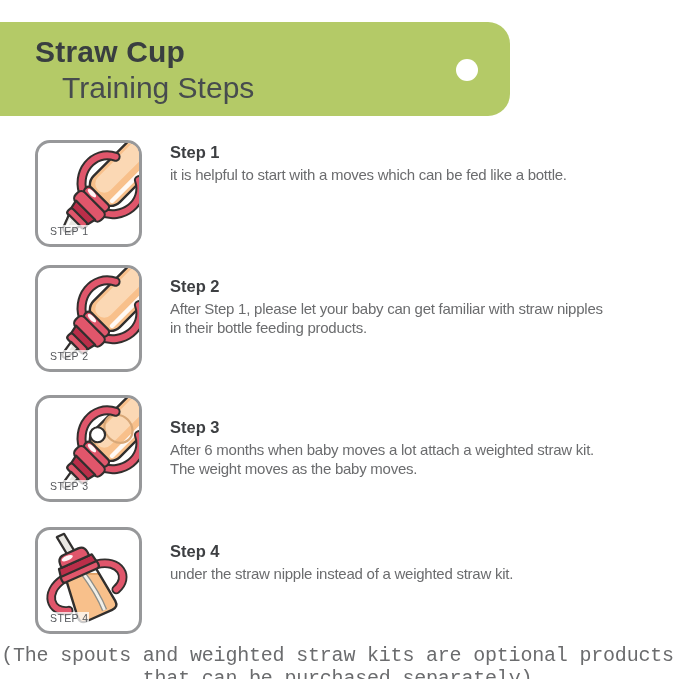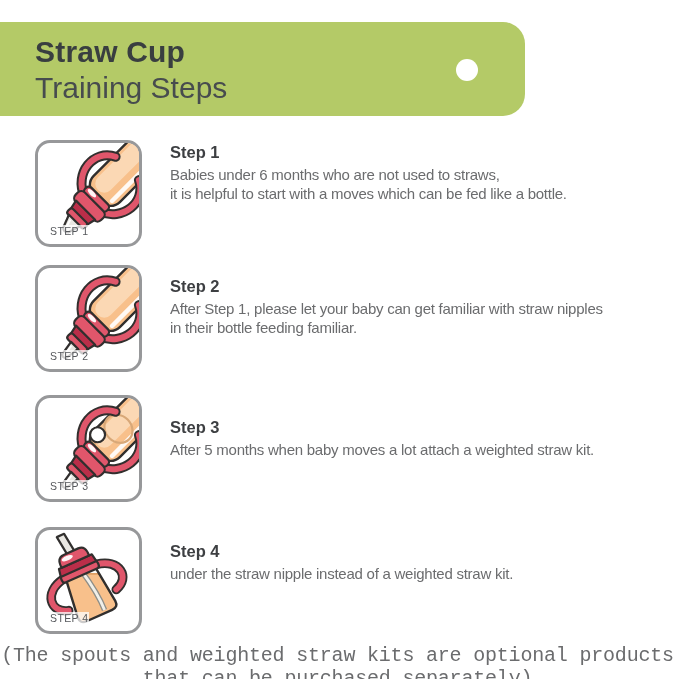--- a/index.html
+++ b/index.html
@@ -1,24 +1,24 @@
 <!DOCTYPE html>
 <html><head>
 <meta charset="utf-8">
 <style>
   html,body { margin:0; padding:0; background:#ffffff; }
   body { width:679px; height:679px; font-family:"Liberation Sans", sans-serif; }
   .page { position:relative; width:679px; height:679px; background:#ffffff; overflow:hidden; }
 
   
   .header-band { position:absolute; left:0; top:22px; width:510px; height:94px;
-                 background:#b4ca67; border-radius:0 22px 22px 0;padding-left:15px; }
+                 background:#b4ca67; border-radius:0 22px 22px 0; }
   .header-text { position:absolute; left:35px; top:11px; }
   .header-title { font-size:30px; font-weight:bold; color:#393e40; line-height:37px; letter-spacing:0.2px; }
-  .header-subtitle { font-size:30px; font-weight:normal; color:#474c4e; line-height:36px; }
+  .header-subtitle { font-size:30px; font-weight:normal; color:#474c4e; line-height:36px;margin-left:27px; }
   .punch-hole { position:absolute; left:456px; top:37px; width:22px; height:22px;
                 background:#ffffff; border-radius:50%; }
 
   
   .step-box { position:absolute; left:35px; width:101px; height:101px; background:#ffffff;
               border:3px solid #97989a; border-radius:15px; overflow:hidden; }
   .step-box svg { position:absolute; left:0; top:-2px; display:block; }
   .box-label { position:absolute; left:11px; bottom:7px; font-size:10.5px; color:#55575b;
                letter-spacing:0.4px; background:rgba(255,255,255,0.75); padding:0 1px; }
 
@@ -140,33 +140,33 @@
         <polygon points="32,31 68,31 69.5,39 30.5,39" fill="#bb2e49" stroke="#312f2e" stroke-width="2.2"></polygon>
         <path d="M 35,31 Q 34,20 42,20 L 58,20 Q 66,20 65,31 Z" fill="#e0566b" stroke="#312f2e" stroke-width="2.2"></path>
         <ellipse cx="44" cy="24.5" rx="6" ry="2.4" fill="#ffffff" opacity="0.95"></ellipse>
       </g>
     </svg>
     <span class="box-label">STEP 4</span>
   </div>
 
   <div class="step-text text-1">
     <div class="step-heading">Step 1</div>
-    <div class="step-line">Babies under 6 months who are not used to straws,</div>
     <div class="step-line">it is helpful to start with a moves which can be fed like a bottle.</div>
   </div>
 
   <div class="step-text text-2">
     <div class="step-heading">Step 2</div>
     <div class="step-line">After Step 1, please let your baby can get familiar with straw nipples</div>
-    <div class="step-line">in their bottle feeding familiar.</div>
+    <div class="step-line">in their bottle feeding products.</div>
   </div>
 
   <div class="step-text text-3">
     <div class="step-heading">Step 3</div>
-    <div class="step-line">After 5 months when baby moves a lot attach a weighted straw kit.</div>
+    <div class="step-line">After 6 months when baby moves a lot attach a weighted straw kit.</div>
+    <div class="step-line">The weight moves as the baby moves.</div>
   </div>
 
   <div class="step-text text-4">
     <div class="step-heading">Step 4</div>
     <div class="step-line">under the straw nipple instead of a weighted straw kit.</div>
   </div>
 
   <div class="footer-note">(The spouts and weighted straw kits are optional products that can be purchased separately)</div>
 
 </div>

